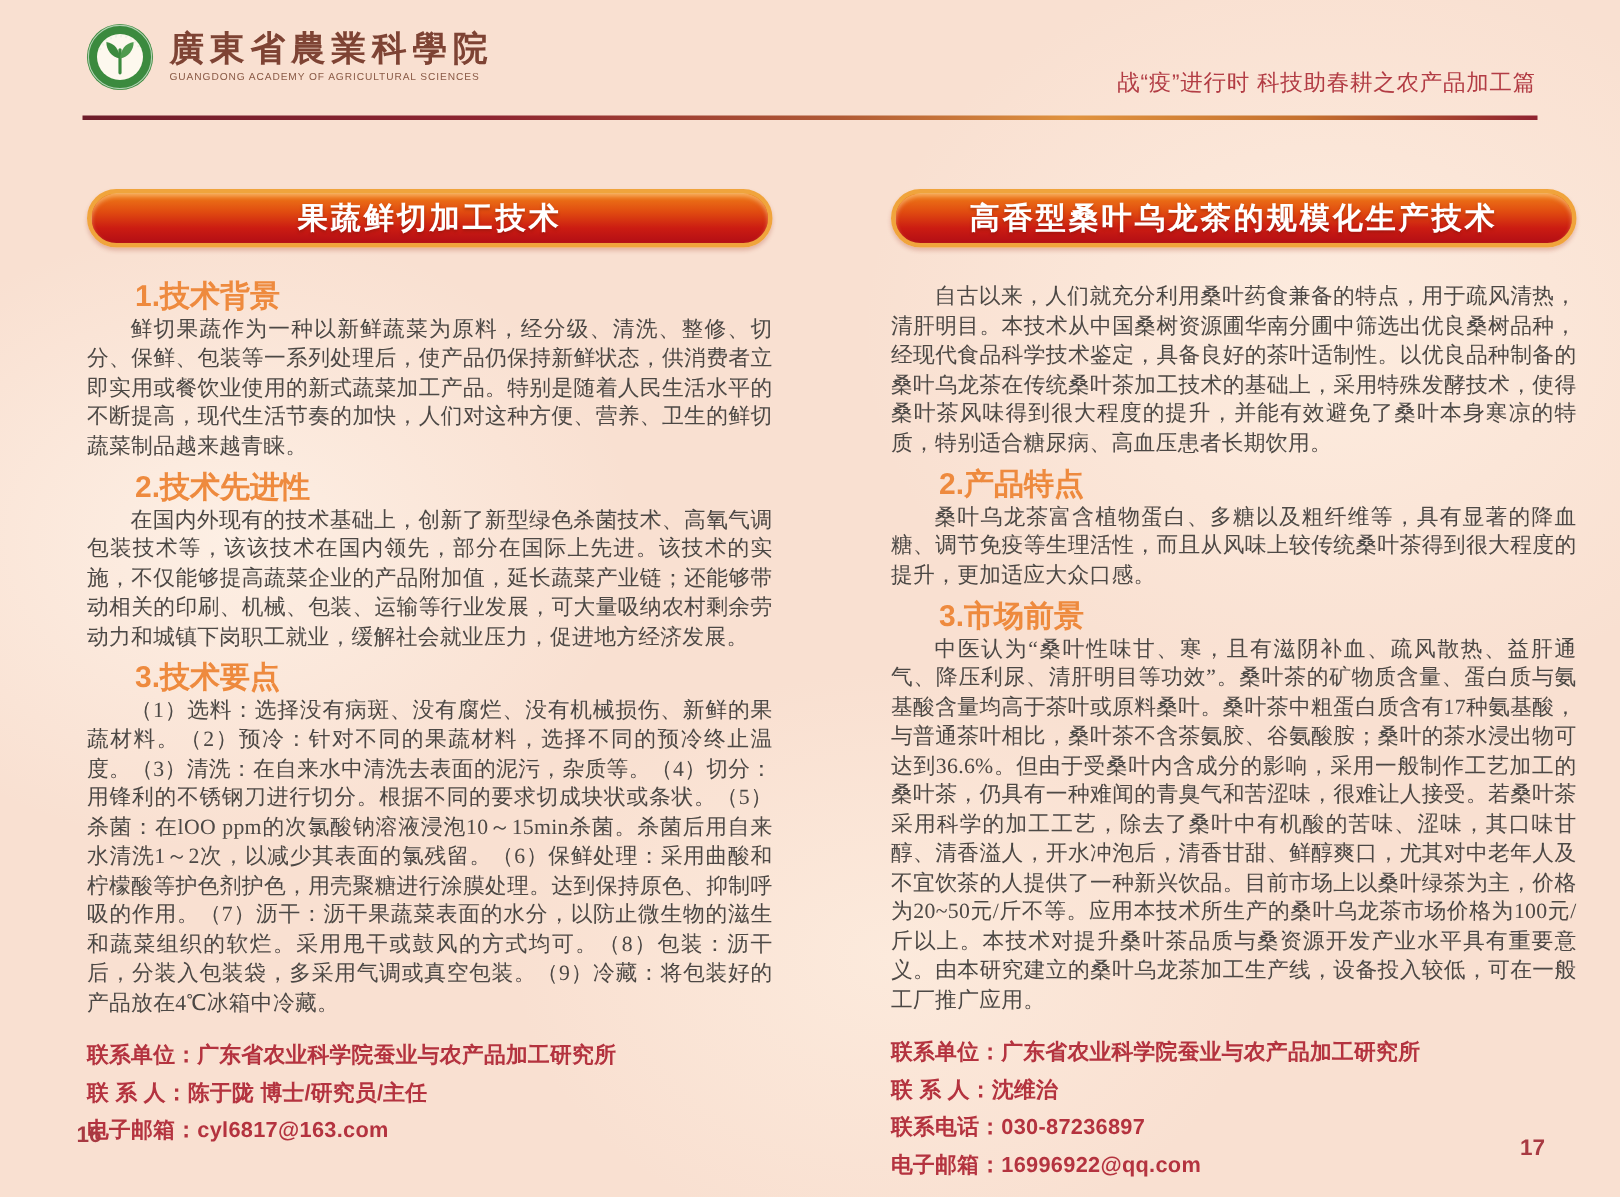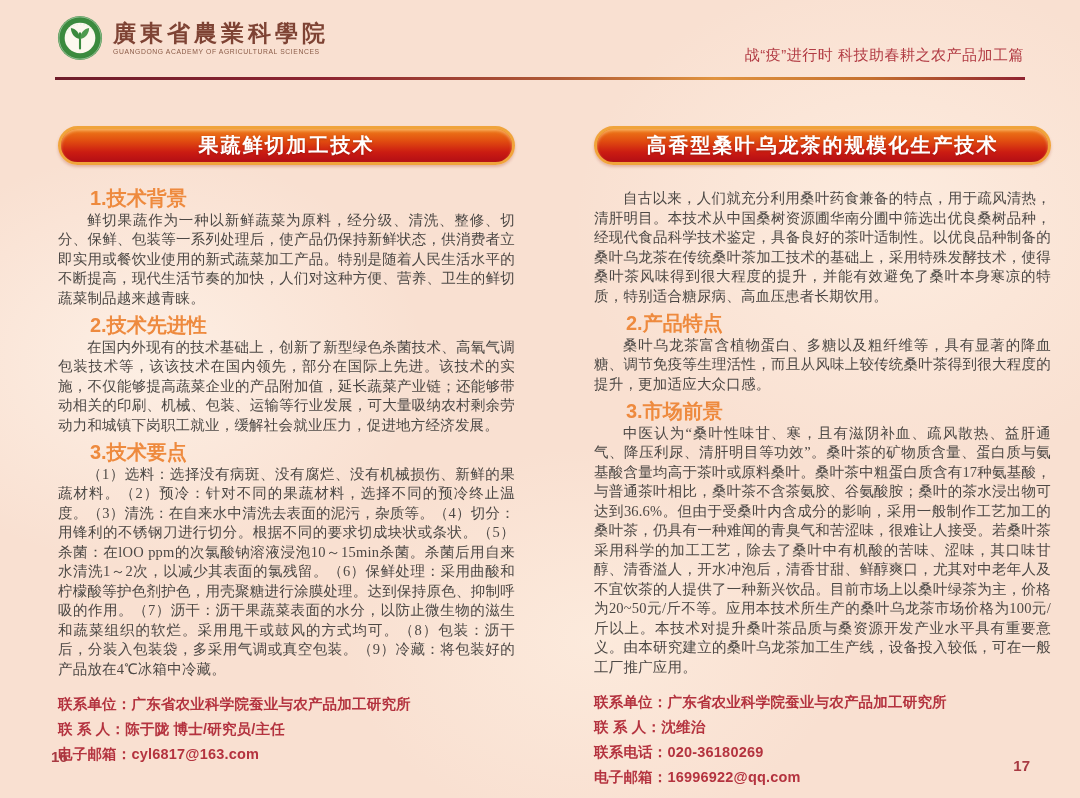--- a/index.html
+++ b/index.html
@@ -114,21 +114,21 @@
       <span>高香型桑叶乌龙茶的规模化生产技术</span>
     </div>
     <p class="body-p">自古以来，人们就充分利用桑叶药食兼备的特点，用于疏风清热，清肝明目。本技术从中国桑树资源圃华南分圃中筛选出优良桑树品种，经现代食品科学技术鉴定，具备良好的茶叶适制性。以优良品种制备的桑叶乌龙茶在传统桑叶茶加工技术的基础上，采用特殊发酵技术，使得桑叶茶风味得到很大程度的提升，并能有效避免了桑叶本身寒凉的特质，特别适合糖尿病、高血压患者长期饮用。</p>
     <h3 class="sec-head">2.产品特点</h3>
     <p class="body-p">桑叶乌龙茶富含植物蛋白、多糖以及粗纤维等，具有显著的降血糖、调节免疫等生理活性，而且从风味上较传统桑叶茶得到很大程度的提升，更加适应大众口感。</p>
     <h3 class="sec-head">3.市场前景</h3>
     <p class="body-p">中医认为“桑叶性味甘、寒，且有滋阴补血、疏风散热、益肝通气、降压利尿、清肝明目等功效”。桑叶茶的矿物质含量、蛋白质与氨基酸含量均高于茶叶或原料桑叶。桑叶茶中粗蛋白质含有17种氨基酸，与普通茶叶相比，桑叶茶不含茶氨胶、谷氨酸胺；桑叶的茶水浸出物可达到36.6%。但由于受桑叶内含成分的影响，采用一般制作工艺加工的桑叶茶，仍具有一种难闻的青臭气和苦涩味，很难让人接受。若桑叶茶采用科学的加工工艺，除去了桑叶中有机酸的苦味、涩味，其口味甘醇、清香溢人，开水冲泡后，清香甘甜、鲜醇爽口，尤其对中老年人及不宜饮茶的人提供了一种新兴饮品。目前市场上以桑叶绿茶为主，价格为20~50元/斤不等。应用本技术所生产的桑叶乌龙茶市场价格为100元/斤以上。本技术对提升桑叶茶品质与桑资源开发产业水平具有重要意义。由本研究建立的桑叶乌龙茶加工生产线，设备投入较低，可在一般工厂推广应用。</p>
     <div class="contact">
       <div>联系单位：广东省农业科学院蚕业与农产品加工研究所</div>
       <div>联 系 人：沈维治</div>
-      <div>联系电话：020-36180269</div>
+      <div>联系电话：030-87236897</div>
       <div>电子邮箱：16996922@qq.com</div>
     </div>
   </section>
 
   <div class="pageno left">16</div>
   <div class="pageno right">17</div>
 
 </div>
 
 </body></html>

